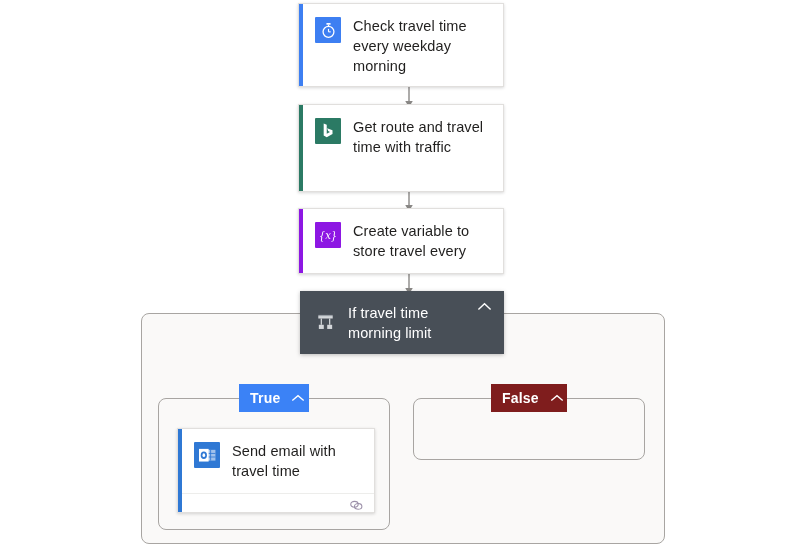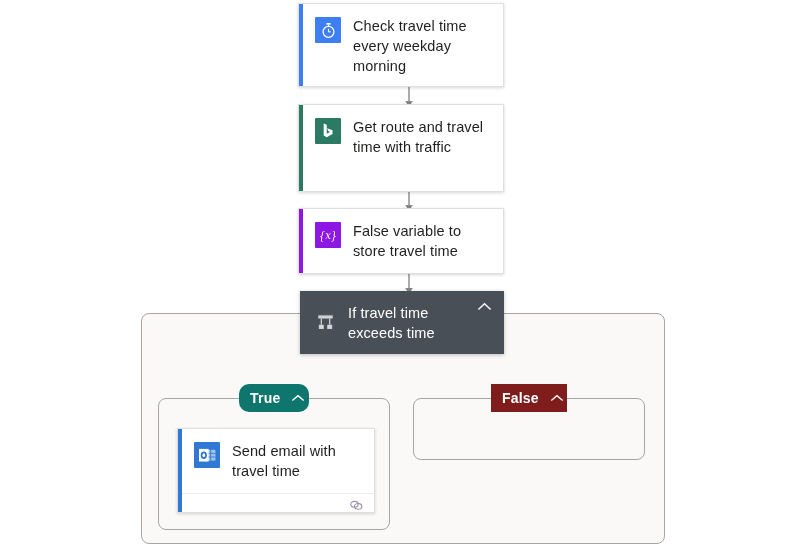--- a/index.html
+++ b/index.html
@@ -217,44 +217,44 @@
   </div>
 
   <div class="card" style="left:298px; top:208px; width:206px; height:66px;">
     <div class="card-accent" style="background:#8d17e3;"></div>
     <div class="card-body">
       <div class="card-icon" style="background:#8d17e3;">
         <svg width="22" height="16" viewBox="0 0 24 16" aria-hidden="true">
           <text x="12" y="12" text-anchor="middle" font-family="DejaVu Serif, serif" font-size="11" font-style="italic" fill="#ffffff">{x}</text>
         </svg>
       </div>
-      <div class="card-title">False variable to store travel time</div>
+      <div class="card-title">Create variable to store travel every</div>
     </div>
   </div>
 
   <div class="cond-card" style="left:300px; top:291px; width:204px; height:63px;">
     <div class="cond-icon">
       <svg width="19" height="19" viewBox="0 0 20 20" aria-hidden="true">
         <rect x="2.4" y="3.2" width="15.2" height="2.6" fill="#d4d7da"></rect>
         <rect x="2.4" y="2.0" width="15.2" height="1.2" fill="#9aa0a6"></rect>
         <line x1="5.6" y1="5.8" x2="5.6" y2="12.4" stroke="#d4d7da" stroke-width="1.3"></line>
         <line x1="14.4" y1="5.8" x2="14.4" y2="12.4" stroke="#d4d7da" stroke-width="1.3"></line>
         <rect x="3.0" y="12.4" width="5.2" height="4.4" fill="#d4d7da"></rect>
         <rect x="11.8" y="12.4" width="5.2" height="4.4" fill="#d4d7da"></rect>
       </svg>
     </div>
-    <div class="cond-title">If travel time exceeds time</div>
+    <div class="cond-title">If travel time morning limit</div>
     <div class="chev">
       <svg width="15" height="10" viewBox="0 0 16 10" aria-hidden="true">
         <polyline points="1.5,7.6 8,1.6 14.5,7.6" fill="none" stroke="#ffffff" stroke-width="1.5"></polyline>
       </svg>
     </div>
   </div>
 
-  <div class="badge" style="left:239px; top:384px; width:70px; background:#0f766e;border-radius:10px;">
+  <div class="badge" style="left:239px; top:384px; width:70px; background:#3b82f6;">
     <span class="badge-label">True</span>
     <span class="chev">
       <svg width="14" height="9" viewBox="0 0 16 10" aria-hidden="true">
         <polyline points="1.5,7.4 8,1.8 14.5,7.4" fill="none" stroke="#ffffff" stroke-width="1.5"></polyline>
       </svg>
     </span>
   </div>
 
   <div class="badge" style="left:491px; top:384px; width:76px; background:#7f1d1d;">
     <span class="badge-label">False</span>

